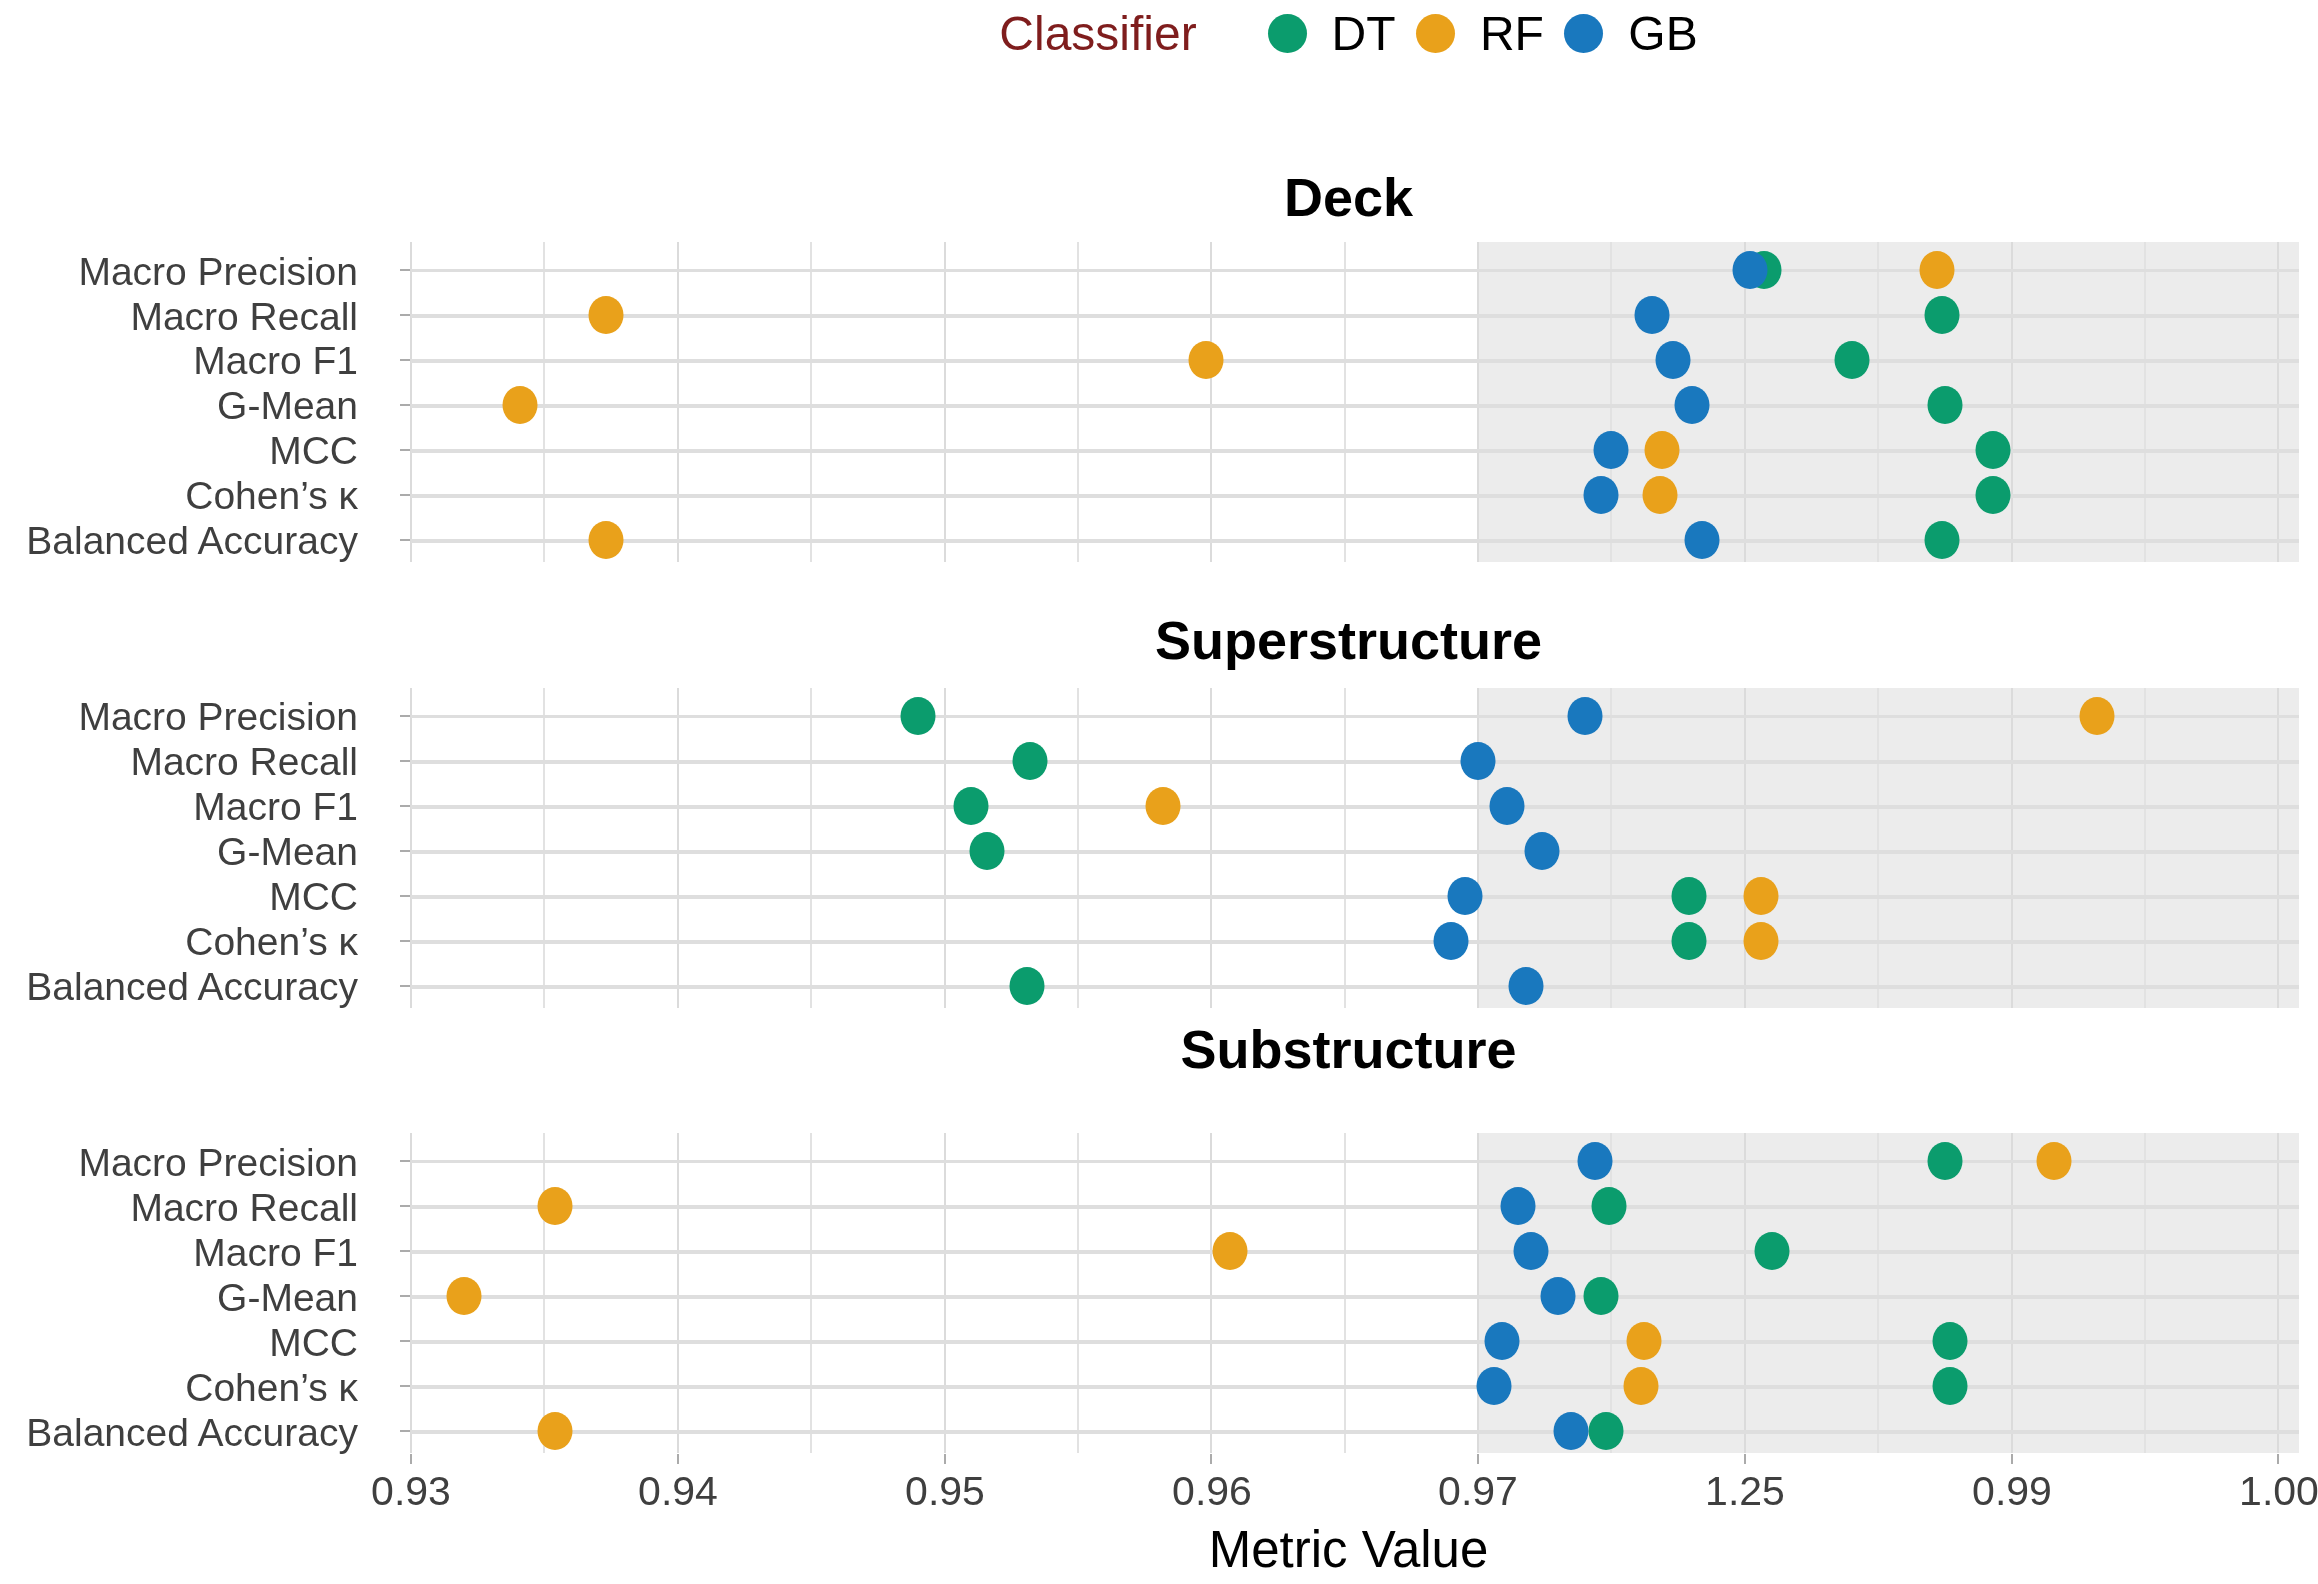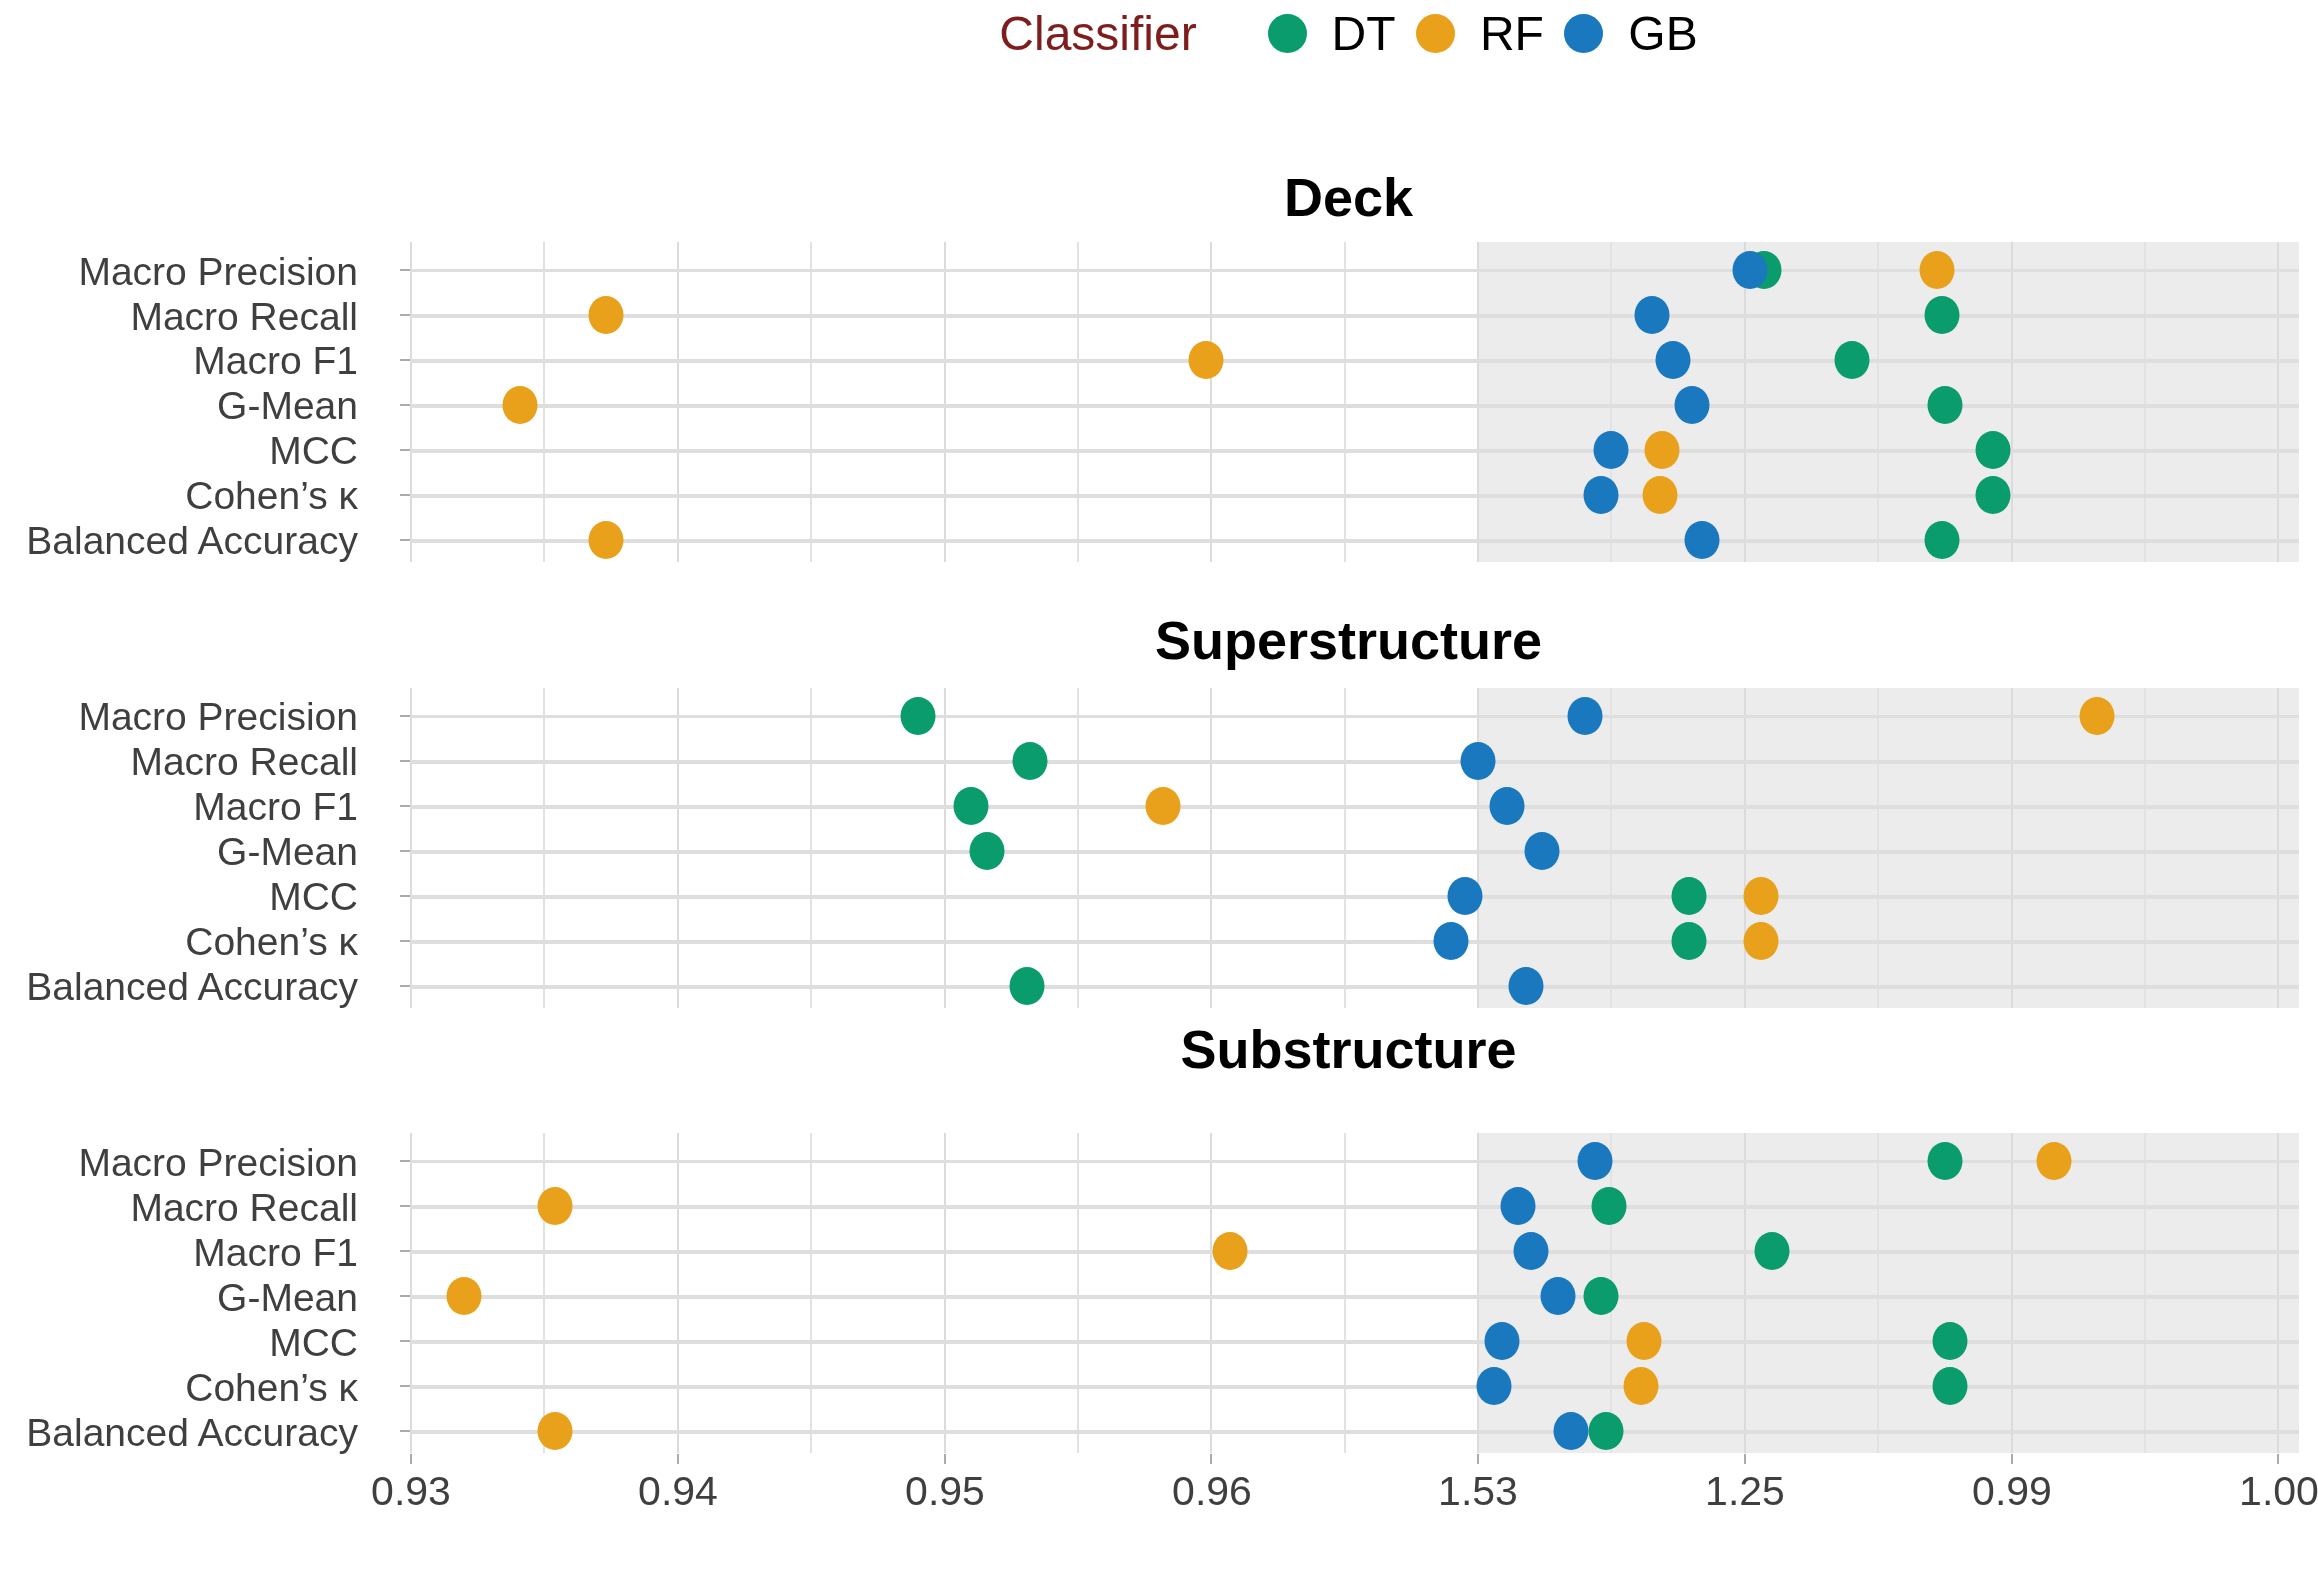--- a/index.html
+++ b/index.html
@@ -247,23 +247,24 @@
   <div id="x-axis">
       <div class="x-tick-mark" style="left: 410px; top: 1454px;"></div>
       <div class="x-tick-label" style="left: 411px;">0.93</div>
       <div class="x-tick-mark" style="left: 677px; top: 1454px;"></div>
       <div class="x-tick-label" style="left: 678px;">0.94</div>
       <div class="x-tick-mark" style="left: 944px; top: 1454px;"></div>
       <div class="x-tick-label" style="left: 945px;">0.95</div>
       <div class="x-tick-mark" style="left: 1210px; top: 1454px;"></div>
       <div class="x-tick-label" style="left: 1212px;">0.96</div>
       <div class="x-tick-mark" style="left: 1477px; top: 1454px;"></div>
-      <div class="x-tick-label" style="left: 1478px;">1.53</div>
+      <div class="x-tick-label" style="left: 1478px;">0.97</div>
       <div class="x-tick-mark" style="left: 1744px; top: 1454px;"></div>
       <div class="x-tick-label" style="left: 1745px;">1.25</div>
       <div class="x-tick-mark" style="left: 2011px; top: 1454px;"></div>
       <div class="x-tick-label" style="left: 2012px;">0.99</div>
       <div class="x-tick-mark" style="left: 2277px; top: 1454px;"></div>
       <div class="x-tick-label" style="left: 2279px;">1.00</div>
     </div>
 
+  <div class="x-axis-title">Metric Value</div>
 </div>
 
 
 </body></html>

